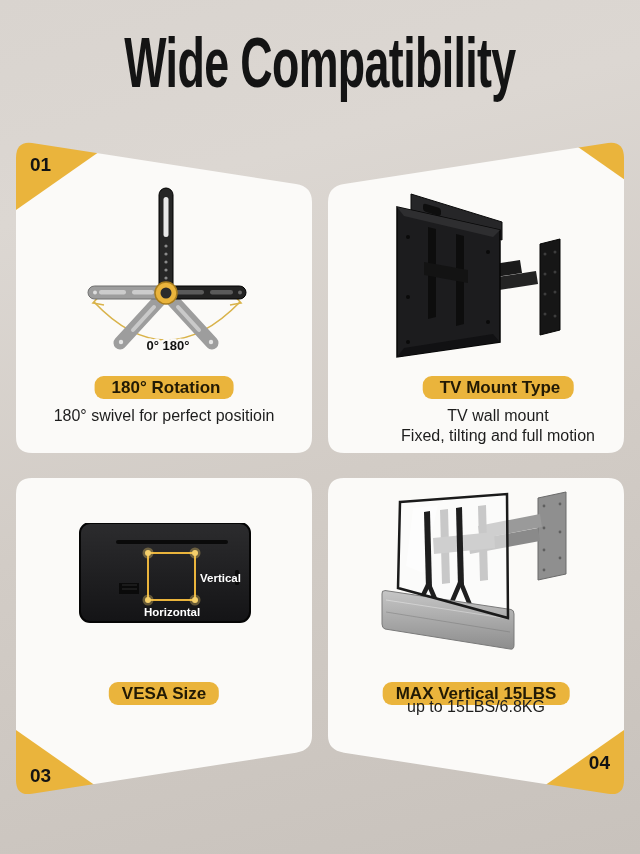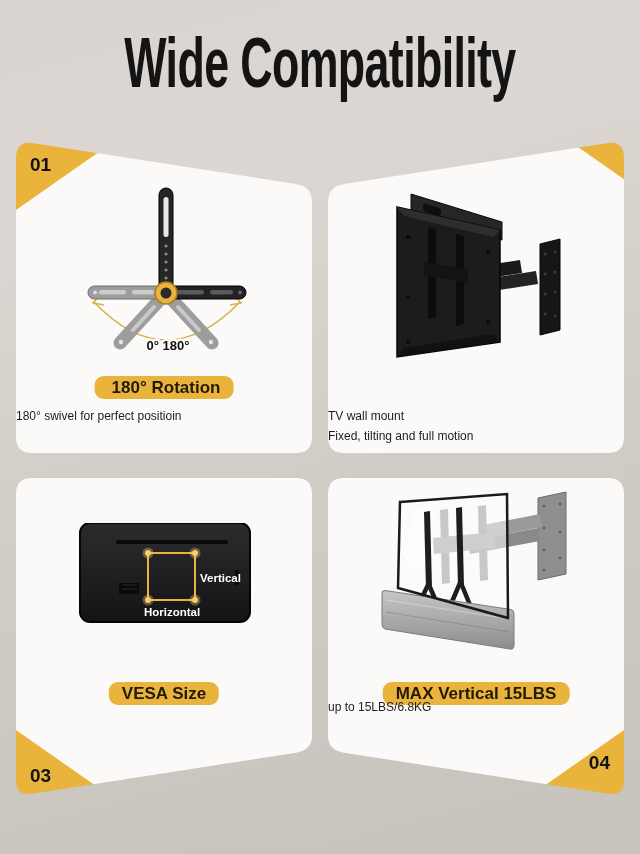--- a/index.html
+++ b/index.html
@@ -37,22 +37,22 @@
   .card3 .num{left:14px;bottom:13px;}
   .card4 .num{right:14px;bottom:26px;}
   .badge{
     position:absolute;left:50%;transform:translateX(-50%);
     background:#EAB43C;color:#221a05;font-size:17px;font-weight:700;
     line-height:19px;padding:2px 13px;border-radius:9px;white-space:nowrap;
   }
   .card1 .badge,.card2 .badge{top:236px;padding-left:17px;}
   .card3 .badge,.card4 .badge{top:184px;margin-top:20px;}
   .desc{
-    position:absolute;left:0;width:100%;text-align:left;
-    font-size:12px;line-height:20px;color:#1d1d1d;
+    position:absolute;left:0;width:100%;text-align:center;
+    font-size:16px;line-height:20px;color:#1d1d1d;
   }
   .card1 .desc,.card2 .desc{top:266px;}
   .card3 .desc,.card4 .desc{top:219px;}
   .illus{position:absolute;left:0;}
   .card1 .illus,.card2 .illus{top:42px;}
   .card3 .illus{top:45px;}
   .card4 .illus{top:10px;}
 </style>
 </head>
 <body>
@@ -135,20 +135,21 @@
       <circle cx="80" cy="115" r="2" fill="#0a0a0a"></circle>
     <circle cx="80" cy="160" r="2" fill="#0a0a0a"></circle>
       <circle cx="160" cy="70" r="2" fill="#0a0a0a"></circle>
     <circle cx="160" cy="140" r="2" fill="#0a0a0a"></circle>
 
     <path d="M100,45 L108,47 L108,135 L100,137 Z" fill="#0d0d0d"></path>
     <path d="M128,52 L136,54 L136,142 L128,144 Z" fill="#0d0d0d"></path>
     <path d="M96,80 L140,88 L140,101 L96,93 Z" fill="#131313"></path>
   </svg>
 
+  <div class="badge">TV Mount Type</div>
   <div class="desc">
     <div>TV wall mount</div>
     <div>Fixed, tilting and full motion</div>
   </div>
 </div>
 
 <div class="card card3">
   <div class="wedge"></div>
   <div class="num">03</div>
 

